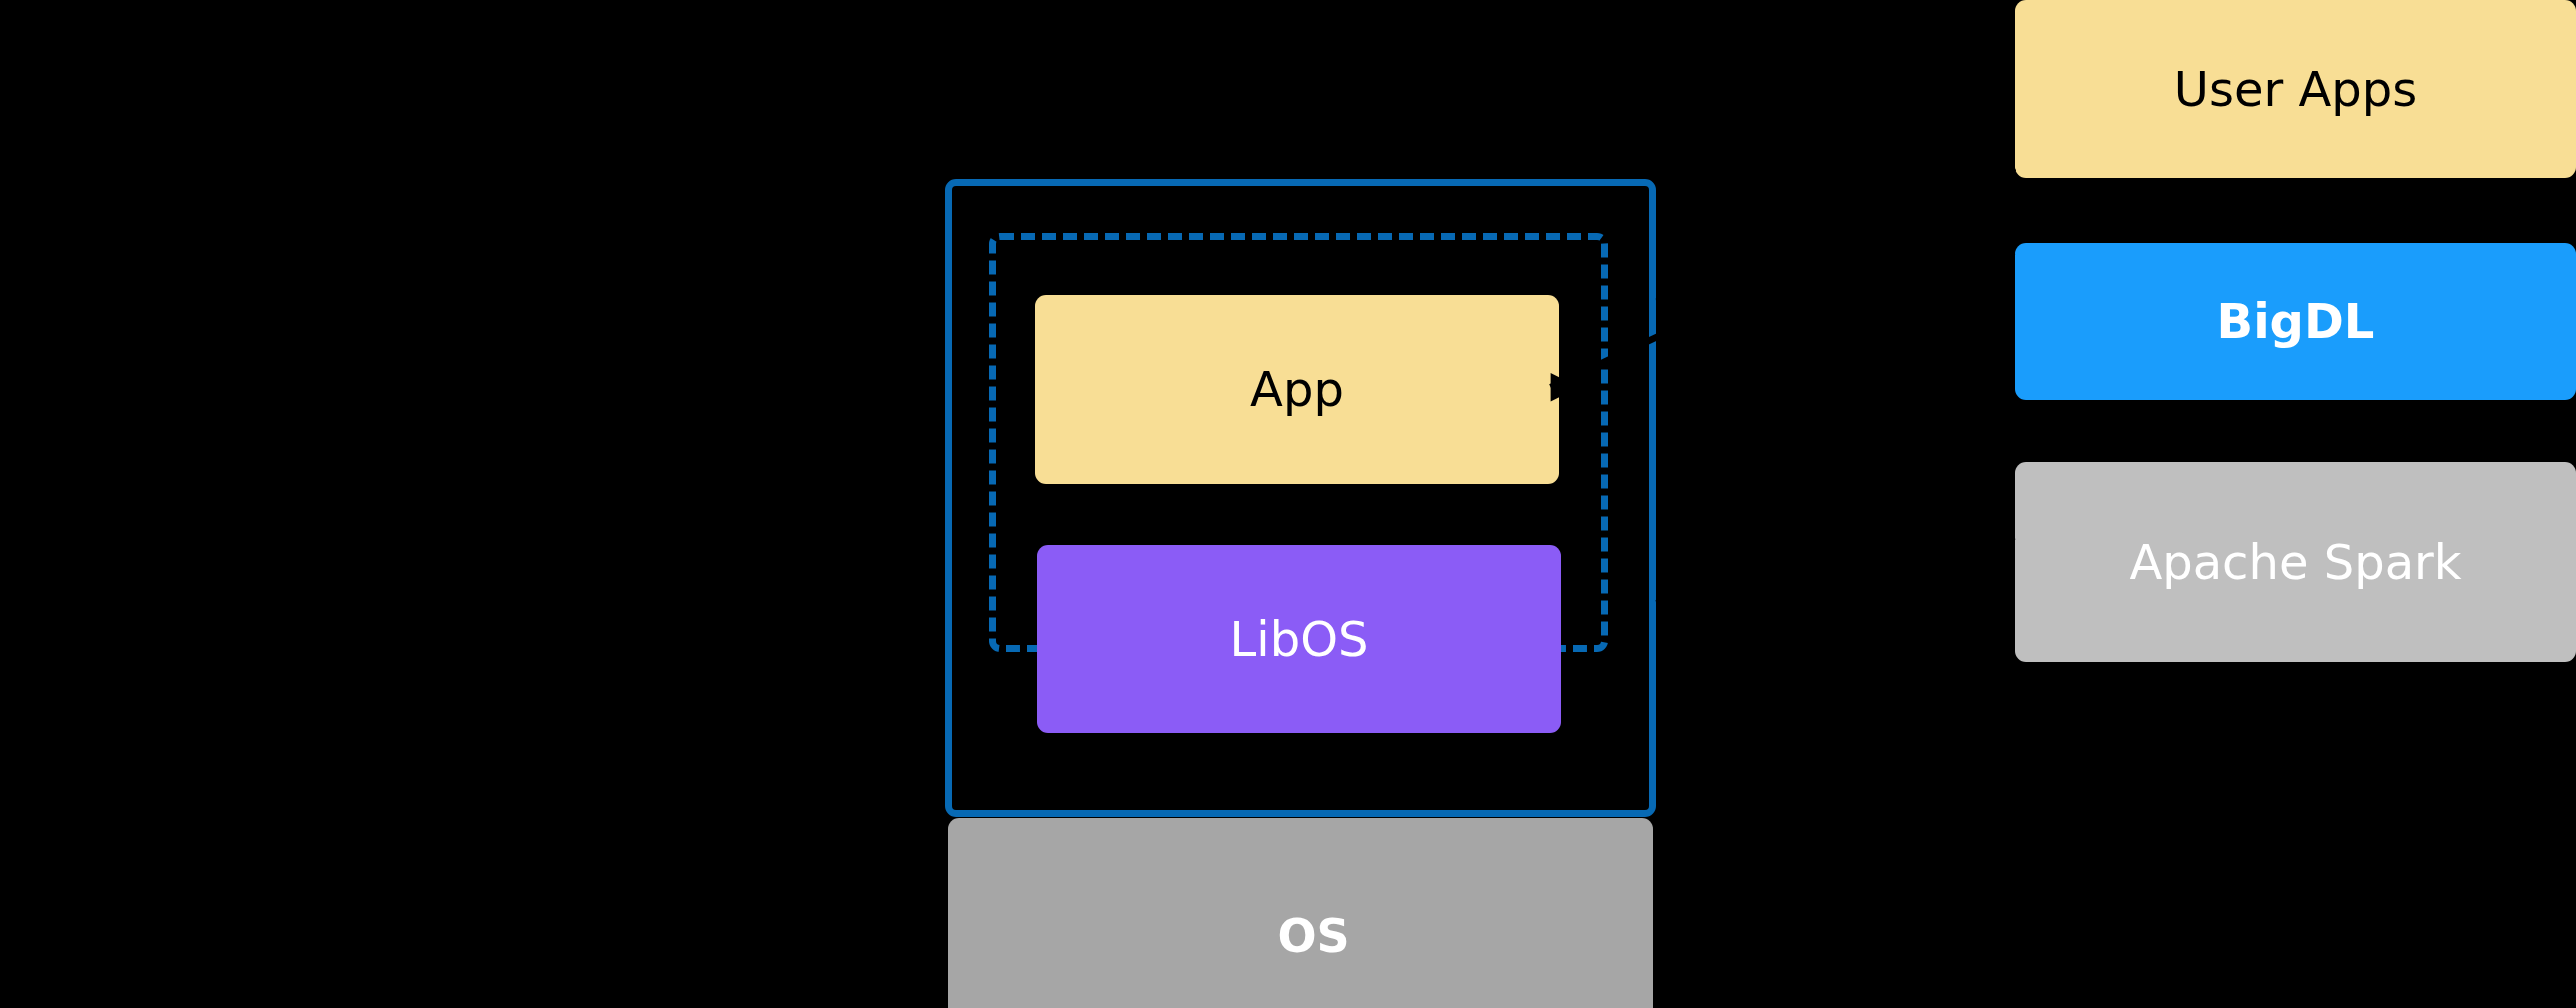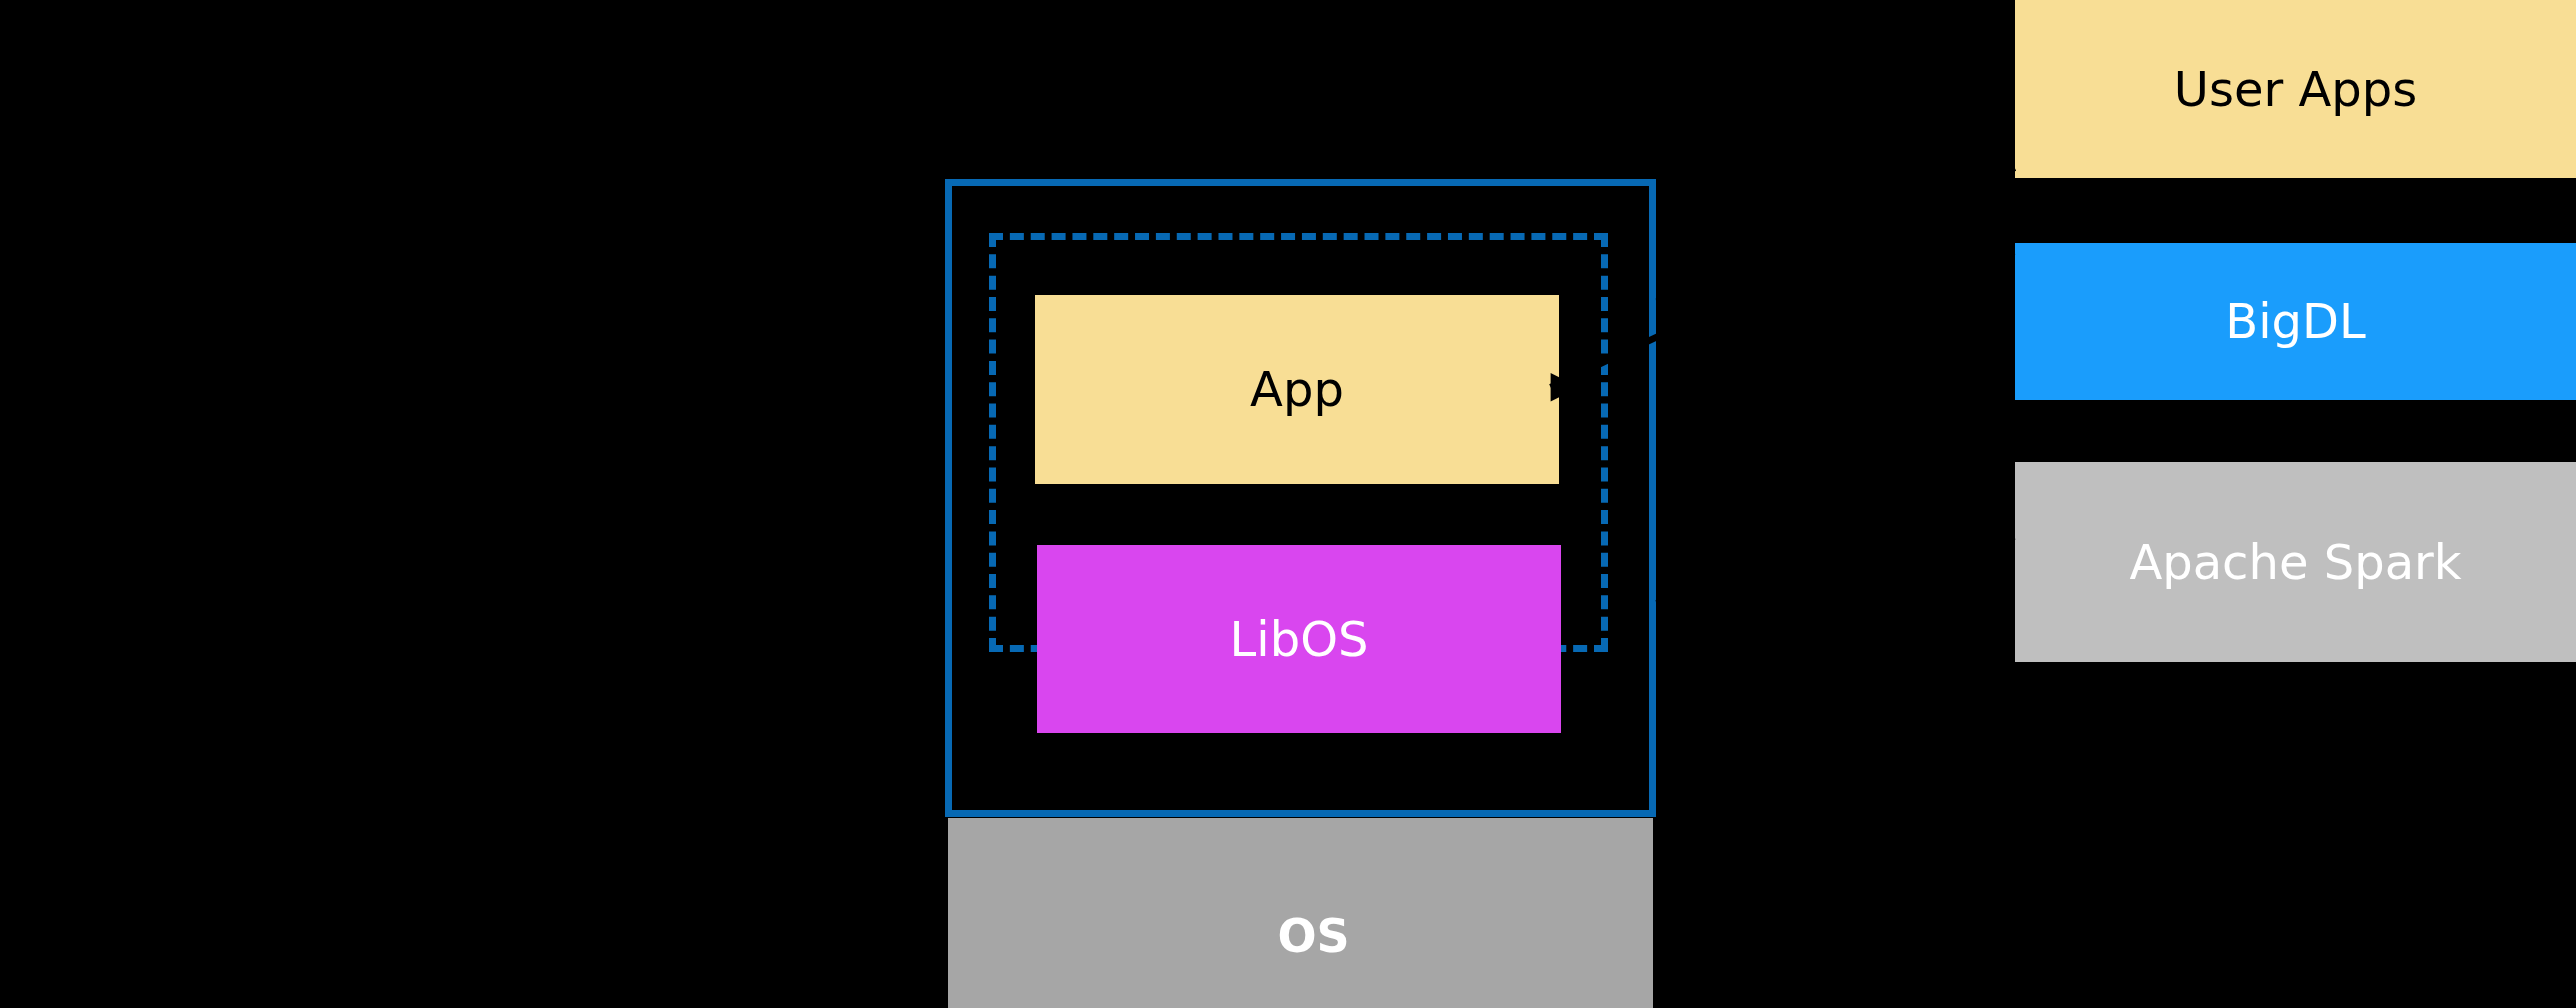--- a/index.html
+++ b/index.html
@@ -16,20 +16,21 @@
     font-family: "DejaVu Sans", sans-serif;
   }
   .box {
     position: absolute;
     box-sizing: border-box;
     display: flex;
     align-items: center;
     justify-content: center;
     text-align: center;
     line-height: 1.1;
+    border-radius: 11px;
   }
   .box-label {
     display: block;
     white-space: nowrap;
   }
 
   
   #sgx-enclave-box {
     left: 0px;
     top: 423px;
@@ -77,21 +78,21 @@
     font-size: 48px;
     font-weight: 400;
   }
 
   
   #libos-box {
     left: 1037px;
     top: 545px;
     width: 524px;
     height: 188px;
-    background: #d946ef;
+    background: #8b5cf6;
   }
   #libos-box .box-label {
     color: #FFFFFF;
     font-size: 48px;
     font-weight: 400;
   }
 
   
   #os-box {
     left: 948px;
@@ -124,21 +125,21 @@
   #bigdl-box {
     left: 2015px;
     top: 243px;
     width: 561px;
     height: 157px;
     background: #1A9DFC;
   }
   #bigdl-box .box-label {
     color: #FFFFFF;
     font-size: 48px;
-    font-weight: 400;
+    font-weight: 700;
   }
 
   #apache-spark-box {
     left: 2015px;
     top: 462px;
     width: 561px;
     height: 200px;
     background: #BFBFBF;
   }
   #apache-spark-box .box-label {

